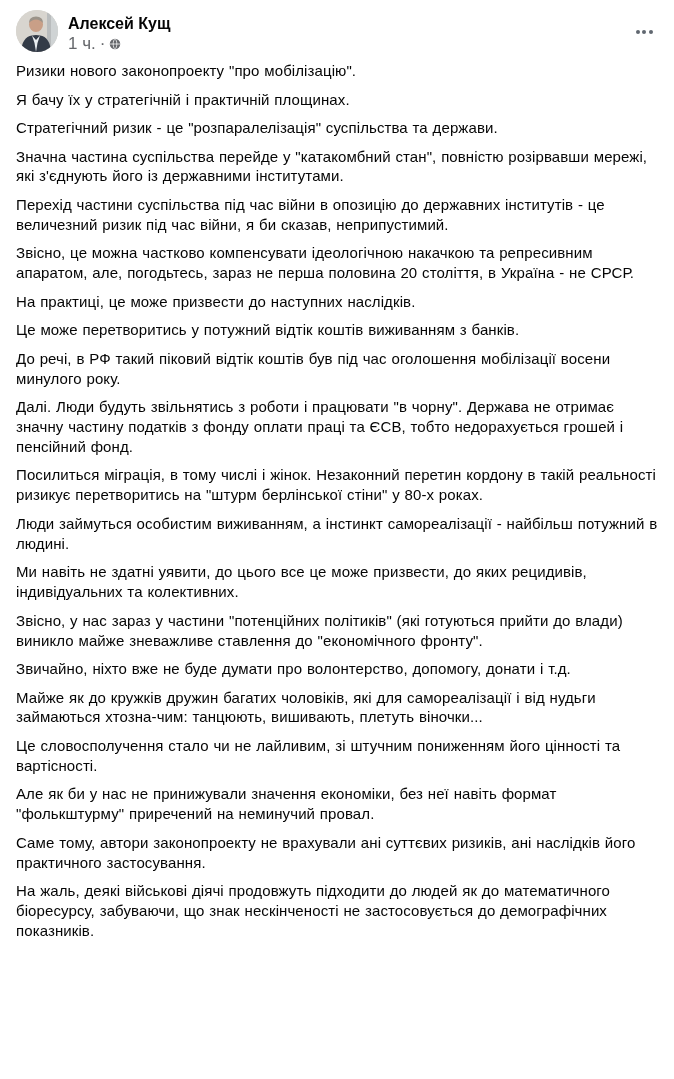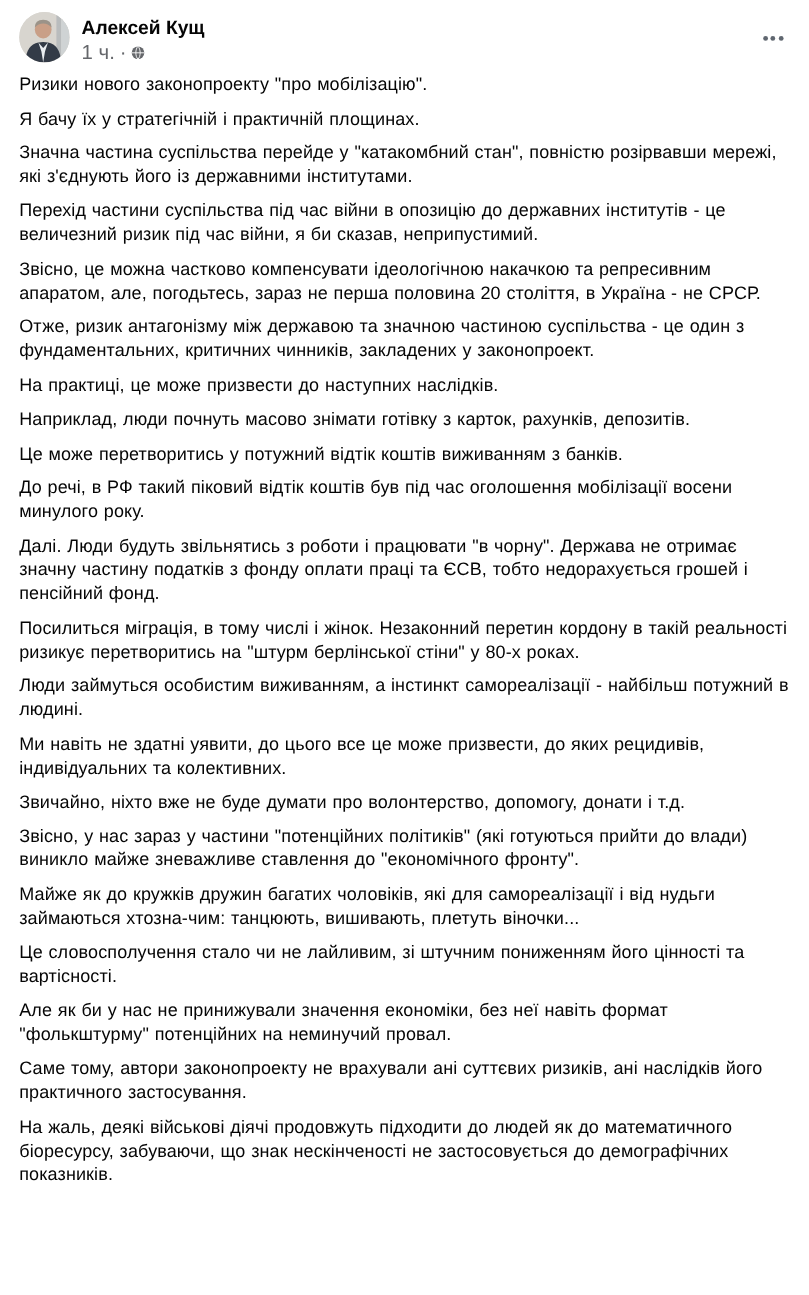--- a/index.html
+++ b/index.html
@@ -129,34 +129,33 @@
       <i></i>
       <i></i>
       <i></i>
     </button>
 
   </div>
 
   <div class="post-body">
       <p class="post-paragraph">Ризики нового законопроекту "про мобілізацію".</p>
       <p class="post-paragraph">Я бачу їх у стратегічній і практичній площинах.</p>
+      <p class="post-paragraph">Стратегічний ризик - це "розпаралелізація" суспільства та держави.</p>
       <p class="post-paragraph">Значна частина суспільства перейде у "катакомбний стан", повністю розірвавши мережі, які з'єднують його із державними інститутами.</p>
       <p class="post-paragraph">Перехід частини суспільства під час війни в опозицію до державних інститутів - це величезний ризик під час війни, я би сказав, неприпустимий.</p>
       <p class="post-paragraph">Звісно, це можна частково компенсувати ідеологічною накачкою та репресивним апаратом, але, погодьтесь, зараз не перша половина 20 століття, в Україна - не СРСР.</p>
-      <p class="post-paragraph">Отже, ризик антагонізму між державою та значною частиною суспільства - це один з фундаментальних, критичних чинників, закладених у законопроект.</p>
       <p class="post-paragraph">На практиці, це може призвести до наступних наслідків.</p>
-      <p class="post-paragraph">Наприклад, люди почнуть масово знімати готівку з карток, рахунків, депозитів.</p>
       <p class="post-paragraph">Це може перетворитись у потужний відтік коштів виживанням з банків.</p>
       <p class="post-paragraph">До речі, в РФ такий піковий відтік коштів був під час оголошення мобілізації восени минулого року.</p>
       <p class="post-paragraph">Далі. Люди будуть звільнятись з роботи і працювати "в чорну". Держава не отримає значну частину податків з фонду оплати праці та ЄСВ, тобто недорахується грошей і пенсійний фонд.</p>
       <p class="post-paragraph">Посилиться міграція, в тому числі і жінок. Незаконний перетин кордону в такій реальності ризикує перетворитись на "штурм берлінської стіни" у 80-х роках.</p>
       <p class="post-paragraph">Люди займуться особистим виживанням, а інстинкт самореалізації - найбільш потужний в людині.</p>
       <p class="post-paragraph">Ми навіть не здатні уявити, до цього все це може призвести, до яких рецидивів, індивідуальних та колективних.</p>
+      <p class="post-paragraph">Звісно, у нас зараз у частини "потенційних політиків" (які готуються прийти до влади) виникло майже зневажливе ставлення до "економічного фронту".</p>
       <p class="post-paragraph">Звичайно, ніхто вже не буде думати про волонтерство, допомогу, донати і т.д.</p>
-      <p class="post-paragraph">Звісно, у нас зараз у частини "потенційних політиків" (які готуються прийти до влади) виникло майже зневажливе ставлення до "економічного фронту".</p>
       <p class="post-paragraph">Майже як до кружків дружин багатих чоловіків, які для самореалізації і від нудьги займаються хтозна-чим: танцюють, вишивають, плетуть віночки...</p>
       <p class="post-paragraph">Це словосполучення стало чи не лайливим, зі штучним пониженням його цінності та вартісності.</p>
-      <p class="post-paragraph">Але як би у нас не принижували значення економіки, без неї навіть формат "фолькштурму" потенційних на неминучий провал.</p>
+      <p class="post-paragraph">Але як би у нас не принижували значення економіки, без неї навіть формат "фолькштурму" приречений на неминучий провал.</p>
       <p class="post-paragraph">Саме тому, автори законопроекту не врахували ані суттєвих ризиків, ані наслідків його практичного застосування.</p>
       <p class="post-paragraph">На жаль, деякі військові діячі продовжуть підходити до людей як до математичного біоресурсу, забуваючи, що знак нескінченості не застосовується до демографічних показників.</p>
     </div>
 
 </div>
 
 </body></html>

